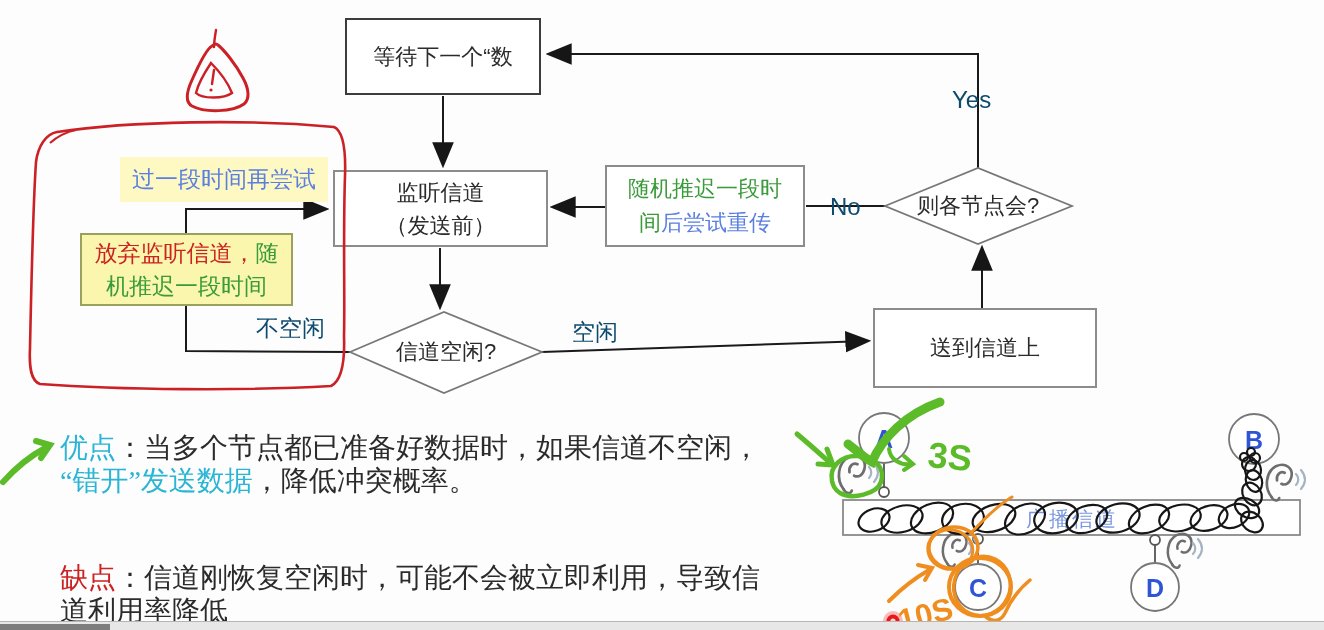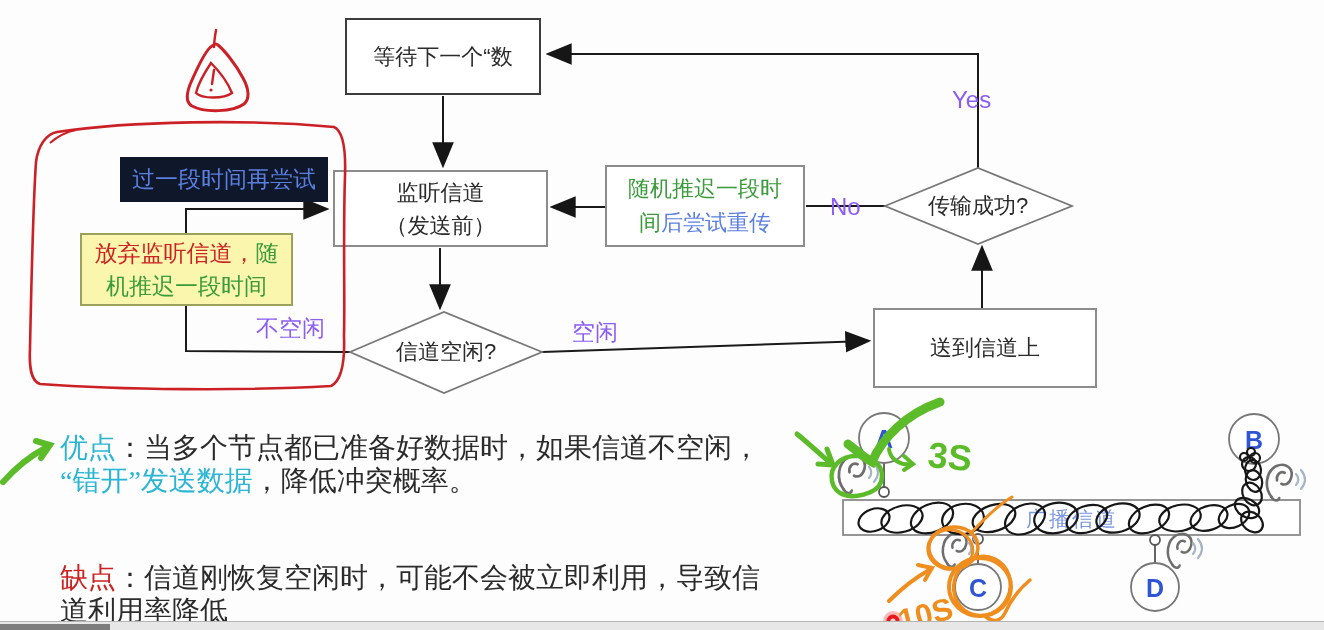--- a/index.html
+++ b/index.html
@@ -8,25 +8,25 @@
   .layer{position:absolute;left:0;top:0;pointer-events:none;}
   .bg{z-index:1;} .fg{z-index:3;}
   .flowbox{display:flex;flex-direction:column;align-items:center;justify-content:center;
            background:#fff;color:#2b2b2b;text-align:center;}
   .flowbox .tline, .seg-row{white-space:nowrap;}
   .box-wait{left:345px;top:18px;width:192px;height:73px;border:2px solid #3c3c3c;font-size:22px;line-height:32px;z-index:2;position:absolute;}
   .box-listen{left:333px;top:170px;width:211px;height:73px;border:2px solid #8c8c8c;font-size:22px;line-height:33px;z-index:2;position:absolute;}
   .box-defer{left:605px;top:165px;width:196px;height:78px;border:2px solid #8c8c8c;font-size:22px;line-height:34px;z-index:2;position:absolute;}
   .box-send{left:873px;top:308px;width:220px;height:76px;border:2px solid #8c8c8c;font-size:22px;line-height:34px;z-index:2;position:absolute;}
   .note-abandon{left:80px;top:233px;width:209px;height:69px;border:2px solid #9aa05e;background:#faf6ae;font-size:23px;line-height:33px;z-index:2;position:absolute;}
-  .highlight-retry{left:120px;top:157px;width:208px;height:45px;background:#0f172a;color:#5b7fe0;
+  .highlight-retry{left:120px;top:157px;width:208px;height:45px;background:#fef9c3;color:#5b7fe0;
                    font-size:23px;display:flex;align-items:center;justify-content:center;z-index:2;position:absolute;}
   .diamond-label{position:absolute;z-index:2;width:160px;height:30px;display:flex;align-items:center;justify-content:center;
                  color:#2b2b2b;font-size:22px;}
-  .edge-label{position:absolute;z-index:2;color:#8b5cf6;font-size:23px;}
+  .edge-label{position:absolute;z-index:2;color:#0c4a6e;font-size:23px;}
   .node-letter{position:absolute;z-index:2;width:36px;height:30px;display:flex;align-items:center;justify-content:center;
                color:#2f55d4;font-weight:bold;font-size:25px;}
   .bus-label{position:absolute;z-index:2;left:1026px;top:505px;color:#7b96e0;font-size:21px;letter-spacing:2px;}
   .hand-green{position:absolute;z-index:4;color:#5cbb28;font-size:36px;font-weight:bold;transform:rotate(6deg);}
   .hand-orange{position:absolute;z-index:4;color:#ef8d1f;font-size:31px;font-weight:bold;transform:rotate(-14deg);}
   .notes{position:absolute;z-index:2;font-family:"Liberation Serif",serif;font-size:28px;line-height:33px;color:#2b2b2b;}
   .notes-pros{left:60px;top:431px;width:720px;}
   .notes-cons{left:60px;top:561px;width:720px;}
   .seg-black{color:#2b2b2b}.seg-red{color:#cc2222}.seg-green{color:#3a9b3a}
   .seg-blue{color:#5b7fe0}.seg-cyan{color:#2ab5d5}
@@ -110,21 +110,21 @@
     </div>
   <div class="flowbox box-send">
       <div class="tline seg-row"><span class="seg-black">送到信道上</span></div>
     </div>
   <div class="flowbox note-abandon">
       <div class="tline seg-row"><span class="seg-red">放弃监听信道，</span><span class="seg-green">随</span></div>
       <div class="tline seg-row"><span class="seg-green">机推迟一段时间</span></div>
     </div>
   <div class="highlight-retry">过一段时间再尝试</div>
 
-  <div class="diamond-label" style="left:898px;top:191px;">传输成功?</div>
+  <div class="diamond-label" style="left:898px;top:191px;">则各节点会?</div>
   <div class="diamond-label" style="left:366px;top:337px;">信道空闲?</div>
 
   <div class="edge-label" style="left:952px;top:86px;font-size:24px;">Yes</div>
   <div class="edge-label" style="left:830px;top:193px;font-size:24px;">No</div>
   <div class="edge-label" style="left:256px;top:313px;">不空闲</div>
   <div class="edge-label" style="left:572px;top:317px;">空闲</div>
 
   <div class="notes notes-pros">
       <div class="tline seg-row"><span class="seg-cyan">优点</span><span class="seg-black">：当多个节点都已准备好数据时，如果信道不空闲，</span></div>
       <div class="tline seg-row"><span class="seg-cyan">“错开”发送数据</span><span class="seg-black">，降低冲突概率。</span></div>

